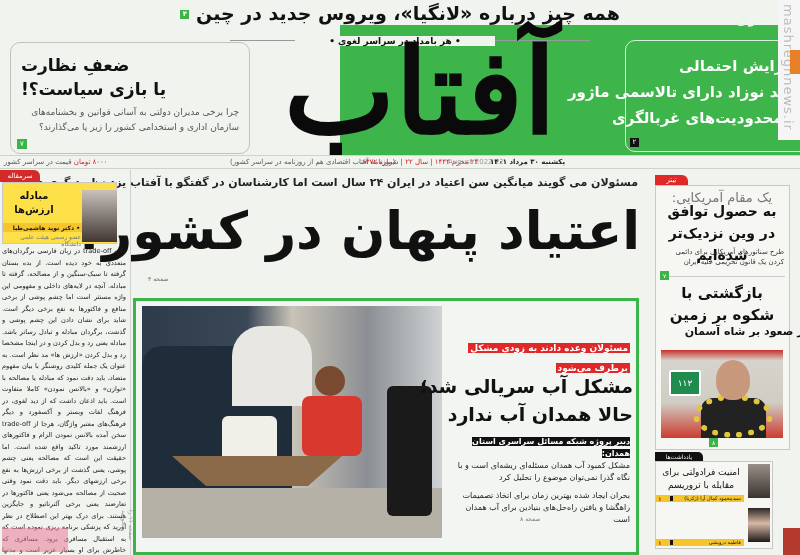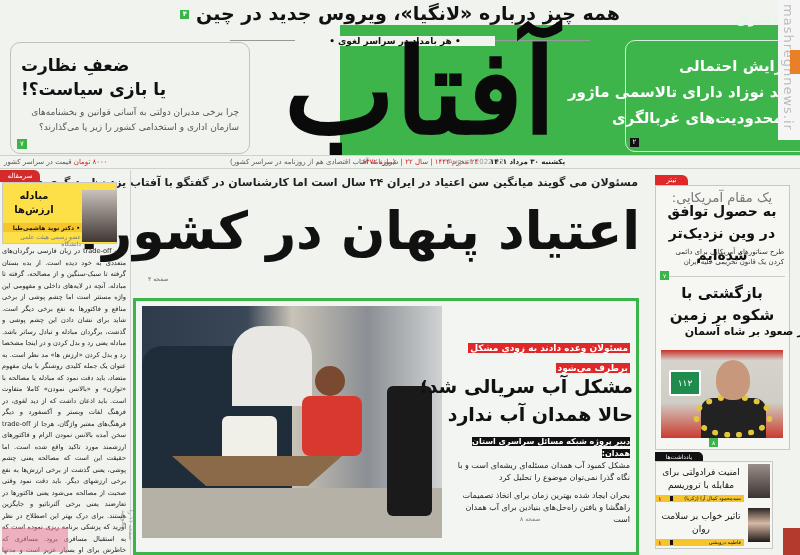--- a/index.html
+++ b/index.html
@@ -237,16 +237,15 @@
 
 <div id="notes-tag" class="abs rtl">یادداشت‌ها</div>
 <div id="notes-box" class="abs"></div>
 <div id="note1" class="note rtl abs">
   <div class="photo"></div>
   <div class="head">امنیت فرادولتی برای مقابله با تروریسم</div>
   <div class="bar"><em>۱</em><i></i><span>سیدمحمود کمال آرا (ژکریا)</span></div>
 </div>
 <div id="note2" class="note rtl abs">
   <div class="photo"></div>
-  <div class="head">تاثیر خواب بر سلامت روان</div>
   <div class="bar"><em>۱</em><i></i><span>فاطمه درویشی</span></div>
 </div>
 <div id="red-block" class="abs"></div>
 
 </body></html>

